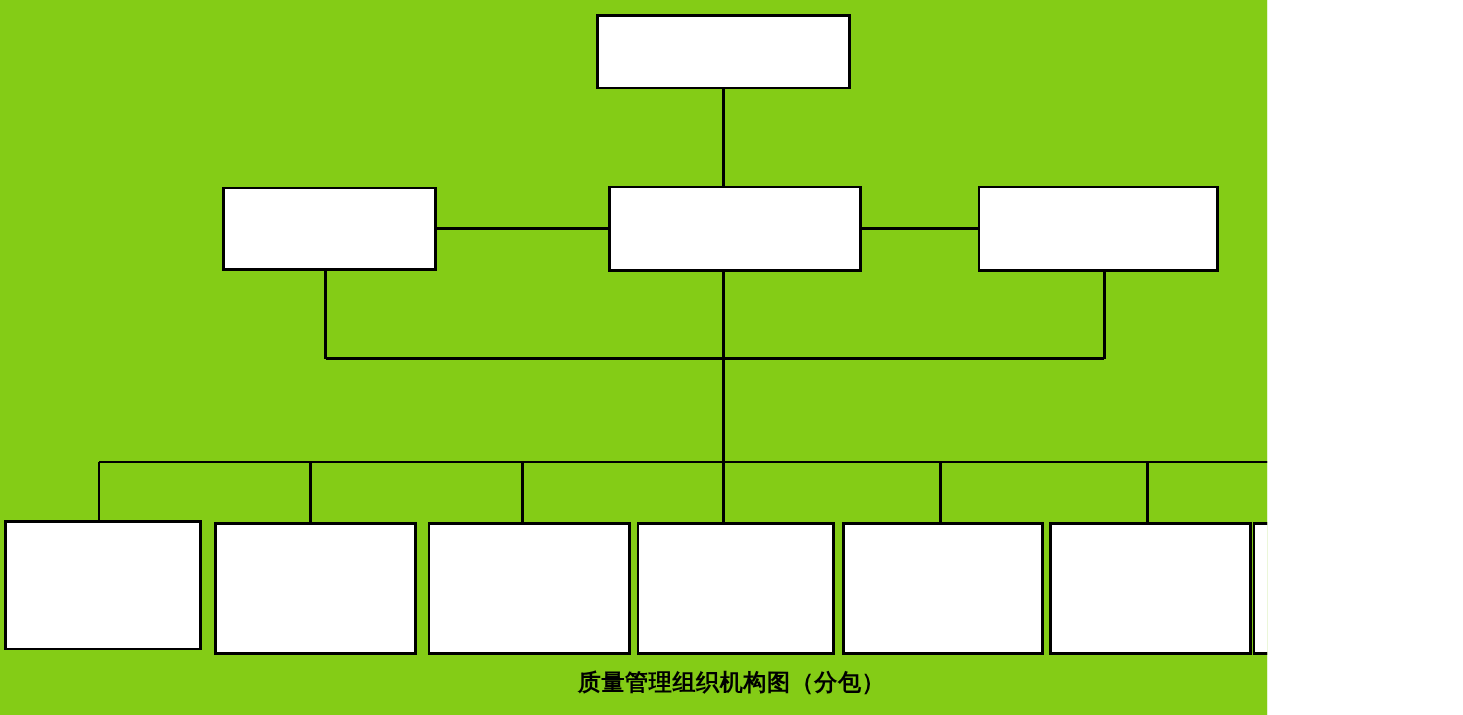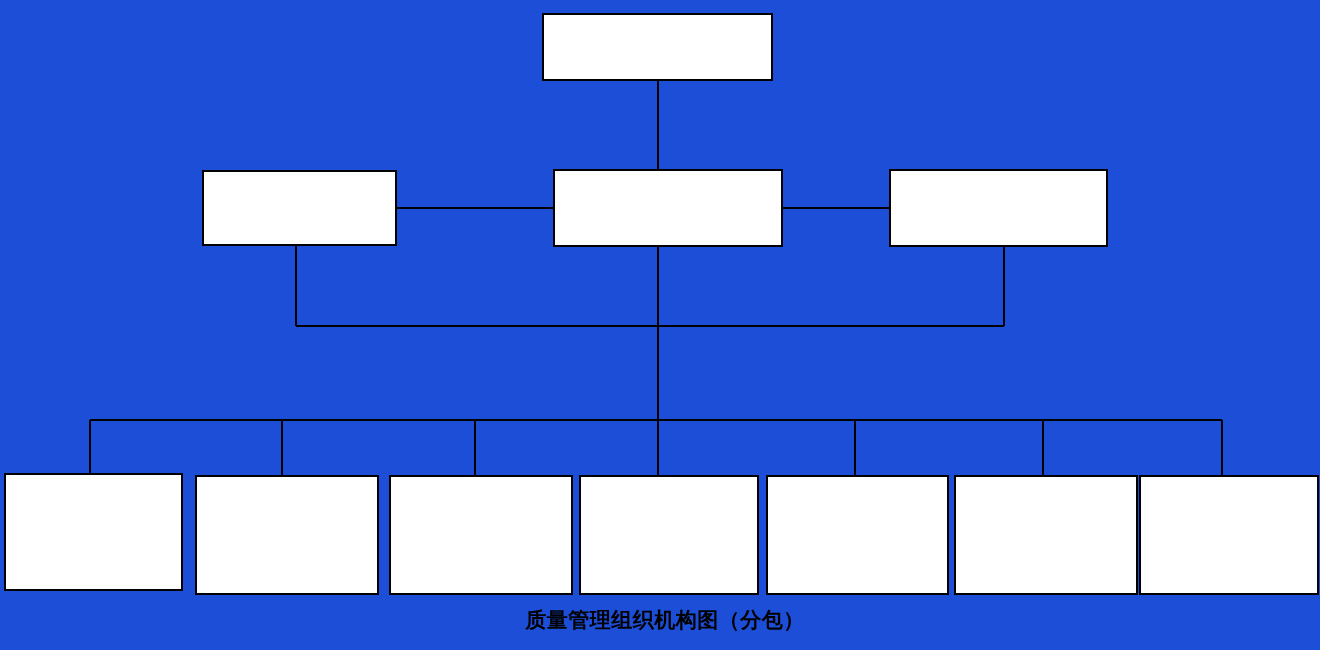--- a/index.html
+++ b/index.html
@@ -5,23 +5,23 @@
   html, body {
     margin: 0;
     padding: 0;
     background: #ffffff;
   }
   body {
     font-family: "Liberation Serif", "DejaVu Serif", serif;
   }
   #org-chart-page {
     position: relative;
-    width: 1320px;
+    width: 1152px;
     height: 650px;
-    background: #1d4ed8;
+    background: #84cc16;
     overflow: hidden;
   }
   #org-chart-svg {
     position: absolute;
     left: 0;
     top: 0;
     width: 1330px;
     height: 650px;
     display: block;
   }

